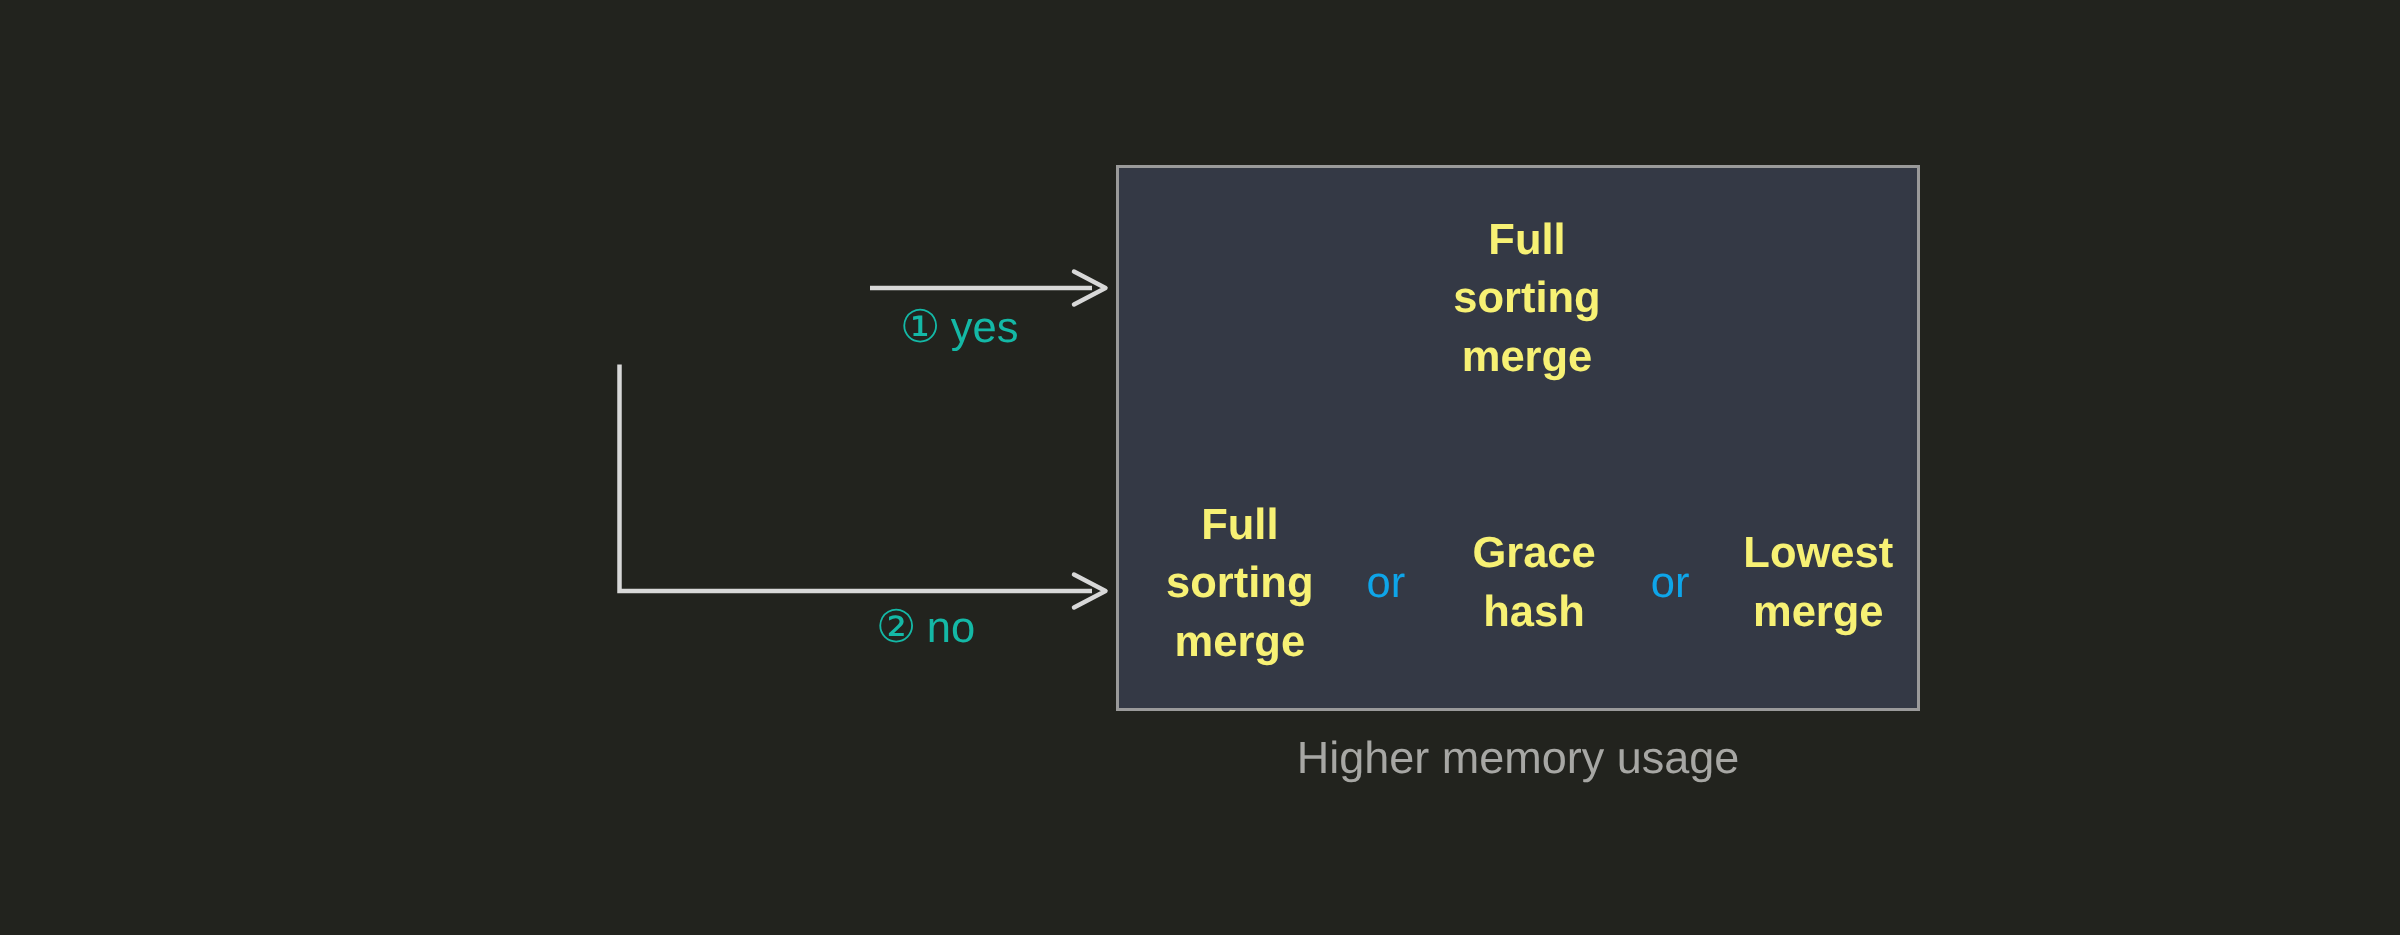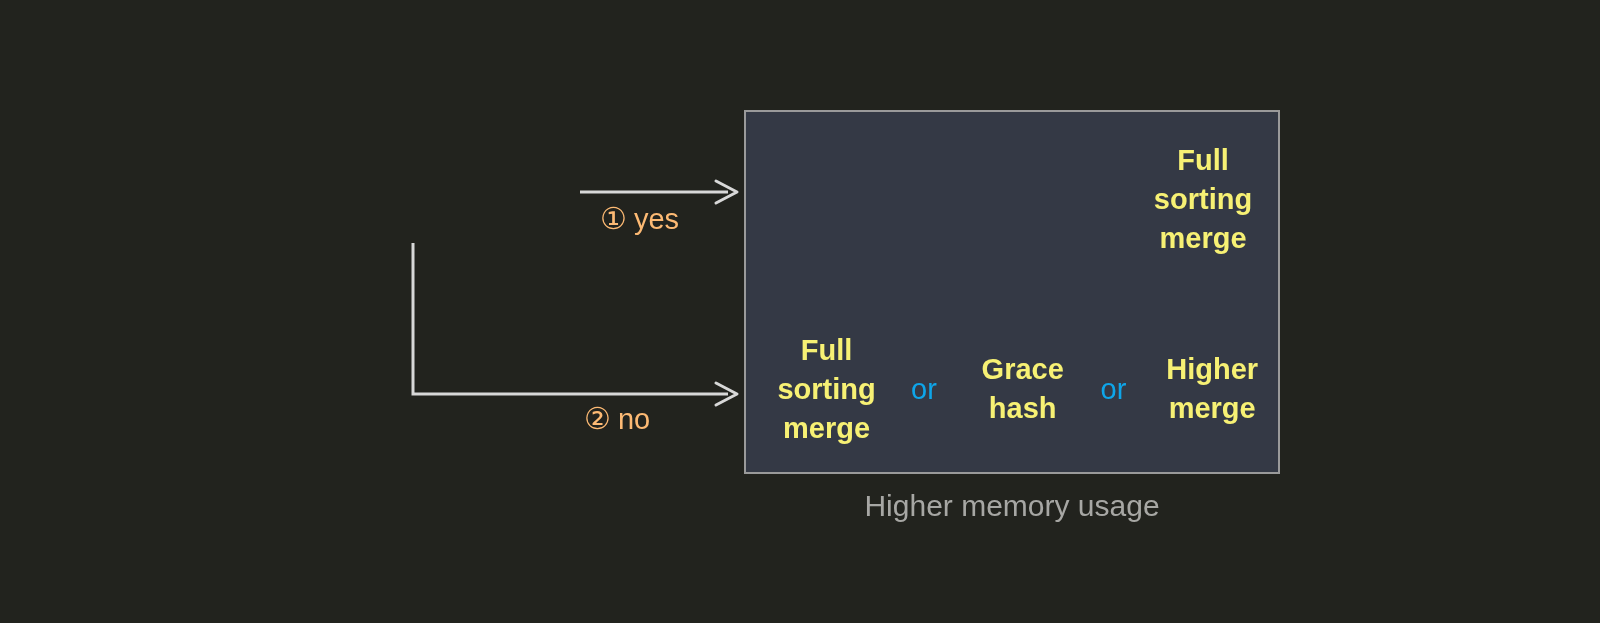--- a/index.html
+++ b/index.html
@@ -39,21 +39,21 @@
     left: 0;
     top: 0;
     width: 1600px;
     height: 623px;
     pointer-events: none;
   }
 
   
   .branch-label {
     position: absolute;
-    color: #fdba74;
+    color: #14b8a6;
     font-size: 29px;
     line-height: 34px;
     white-space: nowrap;
   }
   .branch-label .num {
     font-size: 30px;
     margin-right: 7px;
   }
   #branch-yes { left: 600px; top: 202px; }
   #branch-no  { left: 584px; top: 402px; }
@@ -83,21 +83,21 @@
     background: #343945;
     border: 2px solid #9a9a9a;
   }
 
   .row {
     position: absolute;
     left: 0;
     width: 100%;
     display: flex;
     align-items: center;
-    justify-content: flex-end;
+    justify-content: center;
   }
   #row-top    { top: 22px;  height: 130px; }
   #row-bottom { top: 212px; height: 130px; }
 
   .opt {
     color: #f7f174;
     font-weight: bold;
     font-size: 29px;
     line-height: 39px;
     text-align: center;
@@ -153,19 +153,19 @@
     </div>
 
     <div class="row" id="row-bottom">
       <div class="opt opt-1">Full
 sorting
 merge</div>
       <div class="orword or-1">or</div>
       <div class="opt opt-2">Grace
 hash</div>
       <div class="orword or-2">or</div>
-      <div class="opt opt-3">Higher
+      <div class="opt opt-3">Lowest
 merge</div>
     </div>
 
   </div>
 
 </div>
 
 </body></html>

